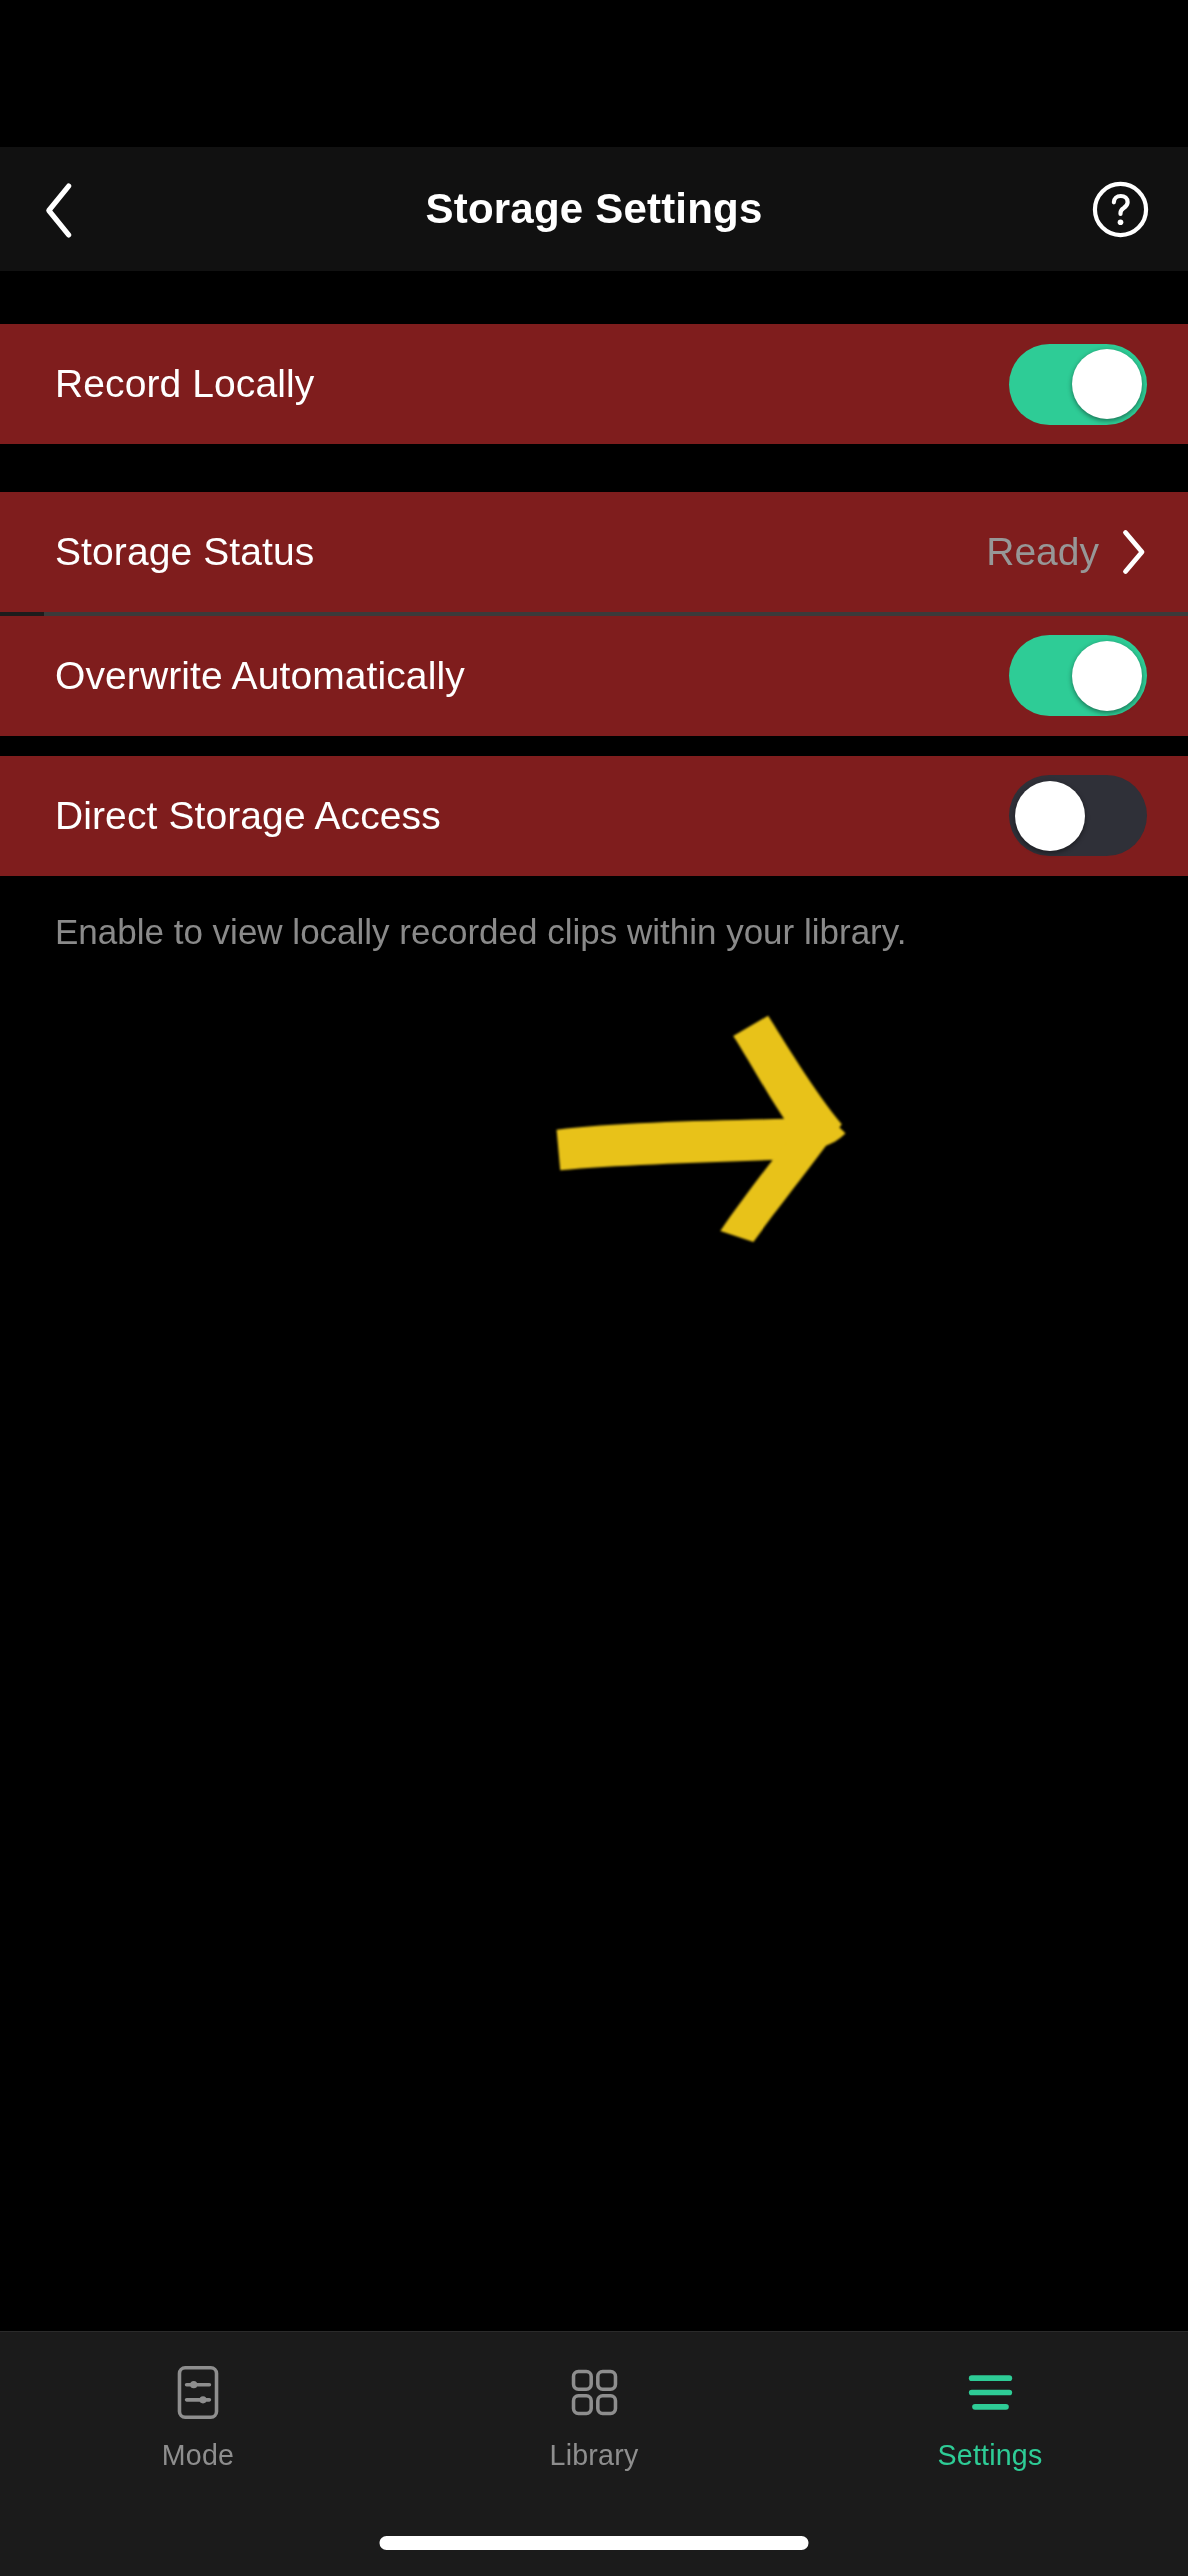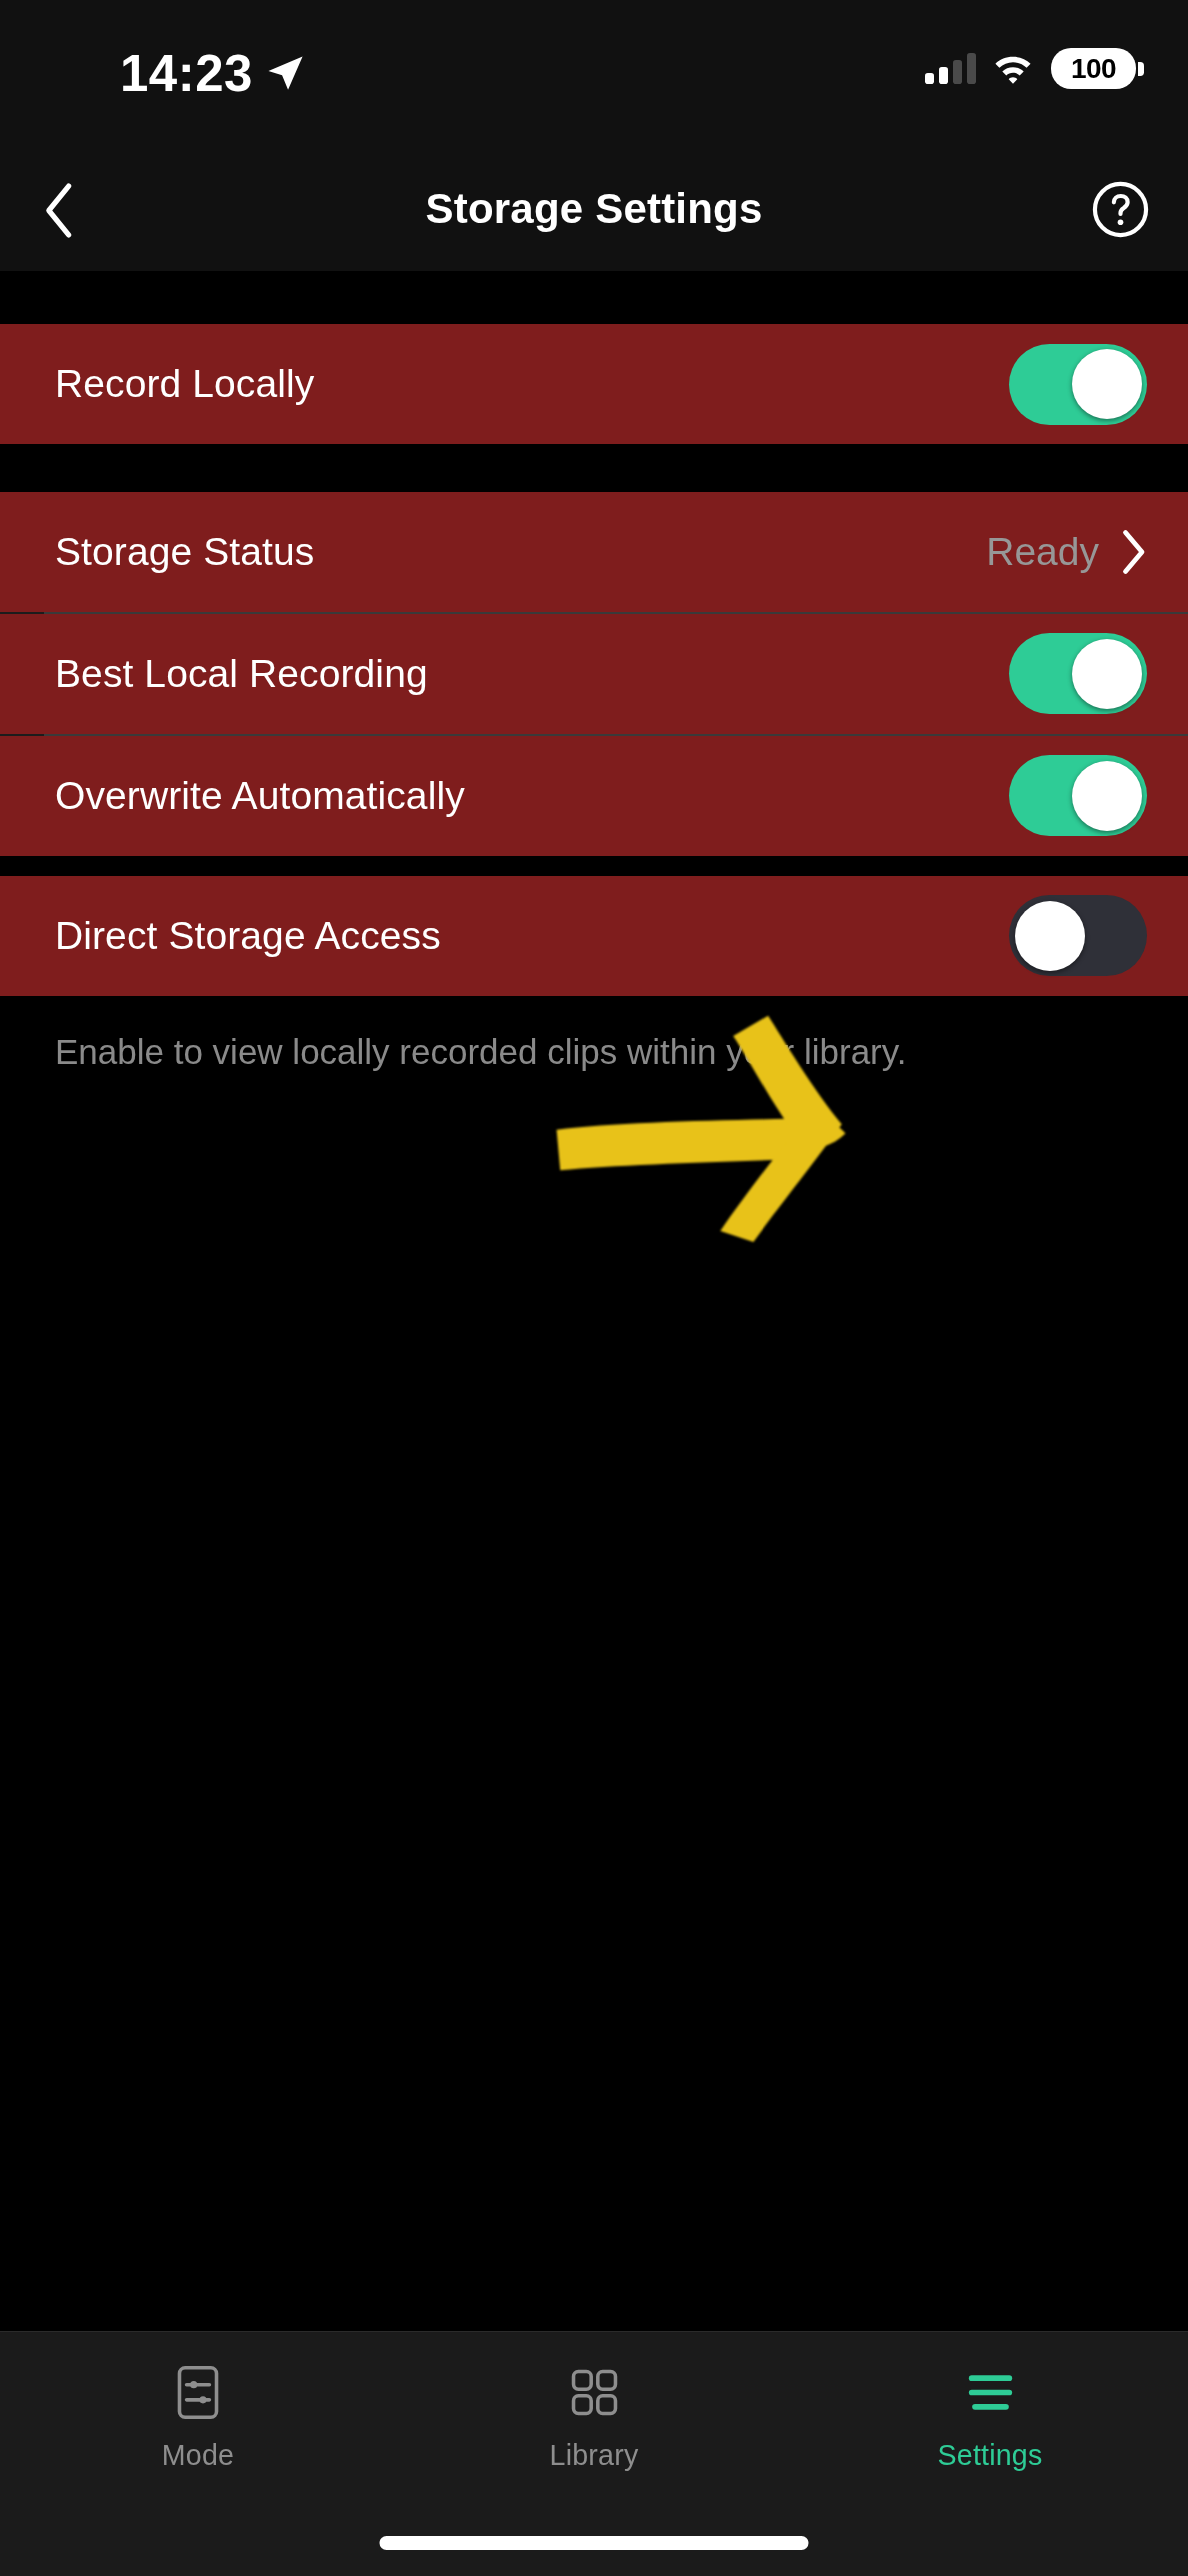--- a/index.html
+++ b/index.html
@@ -116,42 +116,20 @@
   .home-ind {
     position:absolute; left:50%; transform:translateX(-50%); bottom:26px;
     width:429px; height:14px; border-radius:7.4px; background:#fff;
   }
 </style>
 </head>
 <body>
 
 <div class="phone">
 
-  <div class="statusbar">
-    <div class="sb-time">14:23</div>
-    <svg class="sb-loc" viewBox="0 0 24 24">
-      <path d="M22 2 L2 10.5 L10 13 L13.5 21.5 Z" fill="#fff"></path>
-    </svg>
-    <div class="sb-right">
-      <div class="cell">
-        <i></i>
-          <i></i>
-          <i></i>
-          <i></i>
-      </div>
-      <svg class="wifi" viewBox="0 0 24 18">
-        <path d="M12 2.2c4 0 7.6 1.5 10.2 4l-2.3 2.4C17.8 6.6 15 5.4 12 5.4S6.2 6.6 4.1 8.6L1.8 6.2C4.4 3.7 8 2.2 12 2.2z" fill="#fff"></path>
-        <path d="M12 8.3c2.4 0 4.6.9 6.2 2.5l-2.3 2.3c-1-1-2.4-1.6-3.9-1.6s-2.9.6-3.9 1.6l-2.3-2.3C7.4 9.2 9.6 8.3 12 8.3z" fill="#fff"></path>
-        <path d="M12 14.1c1 0 1.9.4 2.5 1.1L12 17.8l-2.5-2.6c.6-.7 1.5-1.1 2.5-1.1z" fill="#fff"></path>
-      </svg>
-      <div class="batt">
-        <span>100</span>
-      </div>
-    </div>
-  </div>
 
   <div class="navbar">
     <div class="nav-back">
       <svg width="37" height="61" viewBox="0 0 24 40">
         <polyline points="18,4 5,20 18,36" fill="none" stroke="#fff" stroke-width="3.4" stroke-linecap="round" stroke-linejoin="round"></polyline>
       </svg>
     </div>
     <div class="nav-title">Storage Settings</div>
     <div class="nav-help">
       <svg width="59" height="59" viewBox="0 0 24 24">
@@ -183,28 +161,20 @@
       <div class="row">
         <div class="row-label">Storage Status</div>
         <div class="row-right">
           <div class="row-value">Ready</div>
           <svg width="28" height="48" viewBox="0 0 18 32">
             <polyline points="4,3 15,16 4,29" fill="none" stroke="#fff" stroke-width="3.2" stroke-linecap="round" stroke-linejoin="round"></polyline>
           </svg>
         </div>
       </div>
       <div class="sep"></div>
-      <div class="row">
-        <div class="row-label">Best Local Recording</div>
-        <div class="row-right">
-          <div class="toggle on">
-            <div class="knob"></div>
-          </div>
-        </div>
-      </div>
       <div class="sep"></div>
       <div class="row">
         <div class="row-label">Overwrite Automatically</div>
         <div class="row-right">
           <div class="toggle on">
             <div class="knob"></div>
           </div>
         </div>
       </div>
     </div>

